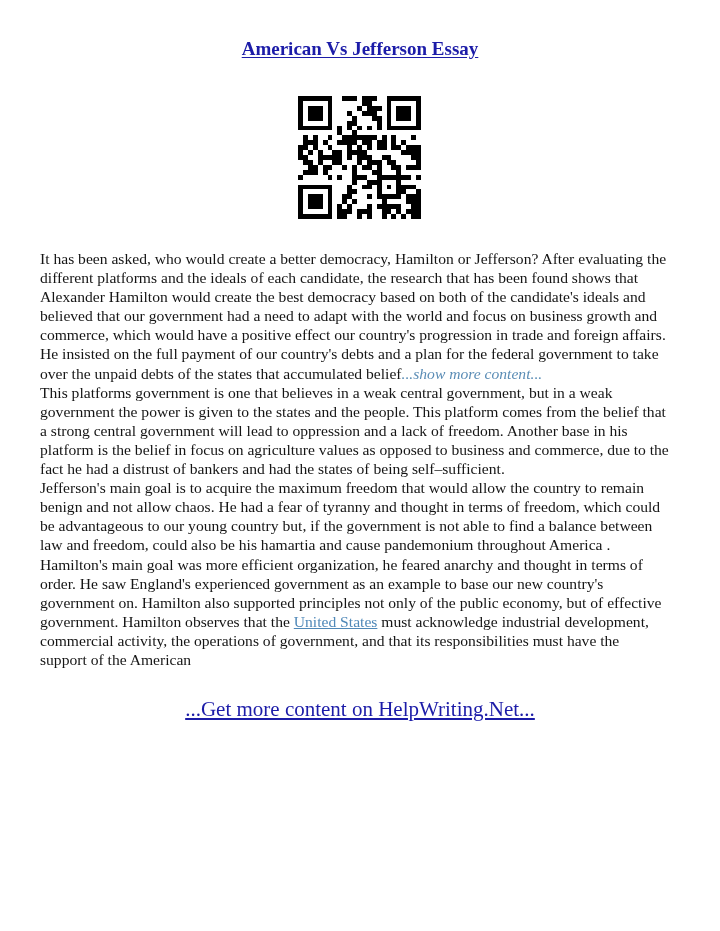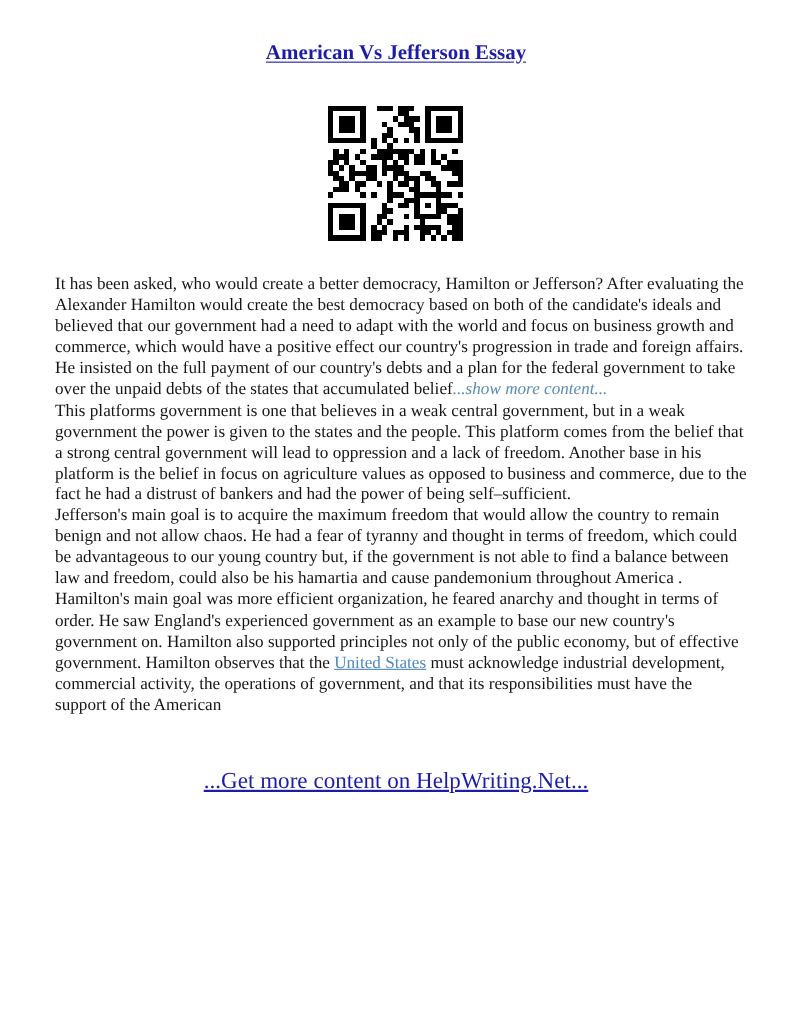--- a/index.html
+++ b/index.html
@@ -4,21 +4,21 @@
 <style>
   html, body { margin: 0; padding: 0; background: #ffffff; }
   body { width: 720px; height: 931px; position: relative; overflow: hidden;
          font-family: "Liberation Serif", "DejaVu Serif", serif; color: #111111; }
   .title { position: absolute; left: 0; top: 38px; width: 720px; text-align: center;
            font-size: 19px; font-weight: bold; }
   .title a { color: #1c1ca8; text-decoration: underline; text-underline-offset: 2px; }
   .qr { position: absolute; left: 298px; top: 96px; width: 123px; height: 123px; }
   .body-text { position: absolute; left: 40px; top: 249px; width: 645px;
                font-size: 15.6px; line-height: 19.1px; color: #151515; }
-  .line { display: block; white-space: nowrap; margin-left: 10px; }
+  .line { display: block; white-space: nowrap; }
   .show-more { color: #5a8cb5; font-style: italic; }
   .inline-link { color: #4f88b8; text-decoration: underline; }
   .footer-link { position: absolute; left: 0; top: 697px; width: 720px; text-align: center;
                  font-size: 21px; }
   .footer-link a { color: #1c1ca8; text-decoration: underline; text-underline-offset: 2px; }
 </style>
 </head>
 <body>
 
 <div class="title">
@@ -233,30 +233,31 @@
     <rect x="0" y="18" width="7" height="7" fill="#000"></rect>
     <rect x="1" y="19" width="5" height="5" fill="#fff"></rect>
     <rect x="2" y="20" width="3" height="3" fill="#000"></rect>
     <rect x="16" y="16" width="5" height="5" fill="#000"></rect>
     <rect x="17" y="17" width="3" height="3" fill="#fff"></rect>
     <rect x="18" y="18" width="1" height="1" fill="#000"></rect>
   </svg>
 
 <div class="body-text">
   <span class="line">It has been asked, who would create a better democracy, Hamilton or Jefferson? After evaluating the</span>
+  <span class="line">different platforms and the ideals of each candidate, the research that has been found shows that</span>
   <span class="line">Alexander Hamilton would create the best democracy based on both of the candidate's ideals and</span>
   <span class="line">believed that our government had a need to adapt with the world and focus on business growth and</span>
   <span class="line">commerce, which would have a positive effect our country's progression in trade and foreign affairs.</span>
   <span class="line">He insisted on the full payment of our country's debts and a plan for the federal government to take</span>
   <span class="line"><span>over the unpaid debts of the states that accumulated belief</span><a class="show-more">...show more content...</a></span>
   <span class="line">This platforms government is one that believes in a weak central government, but in a weak</span>
   <span class="line">government the power is given to the states and the people. This platform comes from the belief that</span>
   <span class="line">a strong central government will lead to oppression and a lack of freedom. Another base in his</span>
   <span class="line">platform is the belief in focus on agriculture values as opposed to business and commerce, due to the</span>
-  <span class="line">fact he had a distrust of bankers and had the power of being self–sufficient.</span>
+  <span class="line">fact he had a distrust of bankers and had the states of being self–sufficient.</span>
   <span class="line">Jefferson's main goal is to acquire the maximum freedom that would allow the country to remain</span>
   <span class="line">benign and not allow chaos. He had a fear of tyranny and thought in terms of freedom, which could</span>
   <span class="line">be advantageous to our young country but, if the government is not able to find a balance between</span>
   <span class="line">law and freedom, could also be his hamartia and cause pandemonium throughout America .</span>
   <span class="line">Hamilton's main goal was more efficient organization, he feared anarchy and thought in terms of</span>
   <span class="line">order. He saw England's experienced government as an example to base our new country's</span>
   <span class="line">government on. Hamilton also supported principles not only of the public economy, but of effective</span>
   <span class="line"><span style="white-space:pre">government. Hamilton observes that the </span><a class="inline-link">United States</a><span style="white-space:pre"> must acknowledge industrial development,</span></span>
   <span class="line">commercial activity, the operations of government, and that its responsibilities must have the</span>
   <span class="line">support of the American</span>

